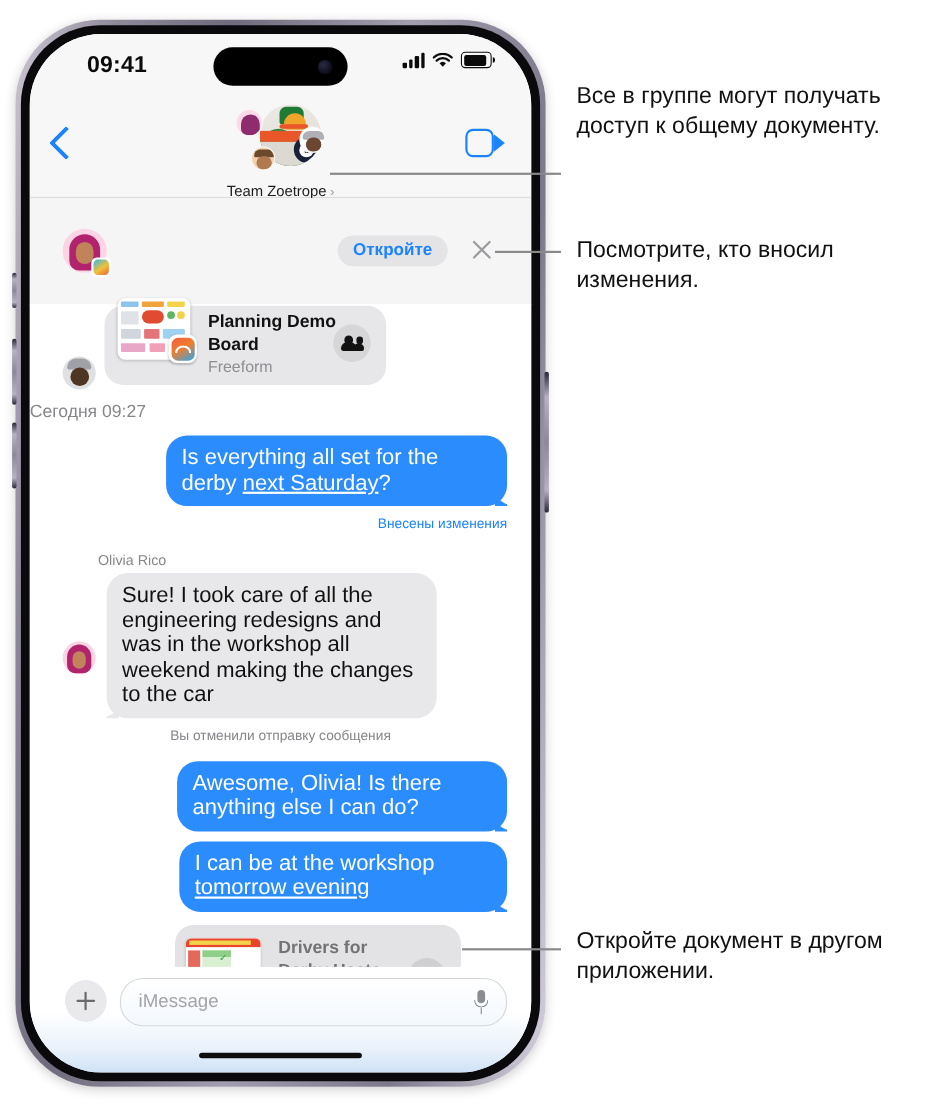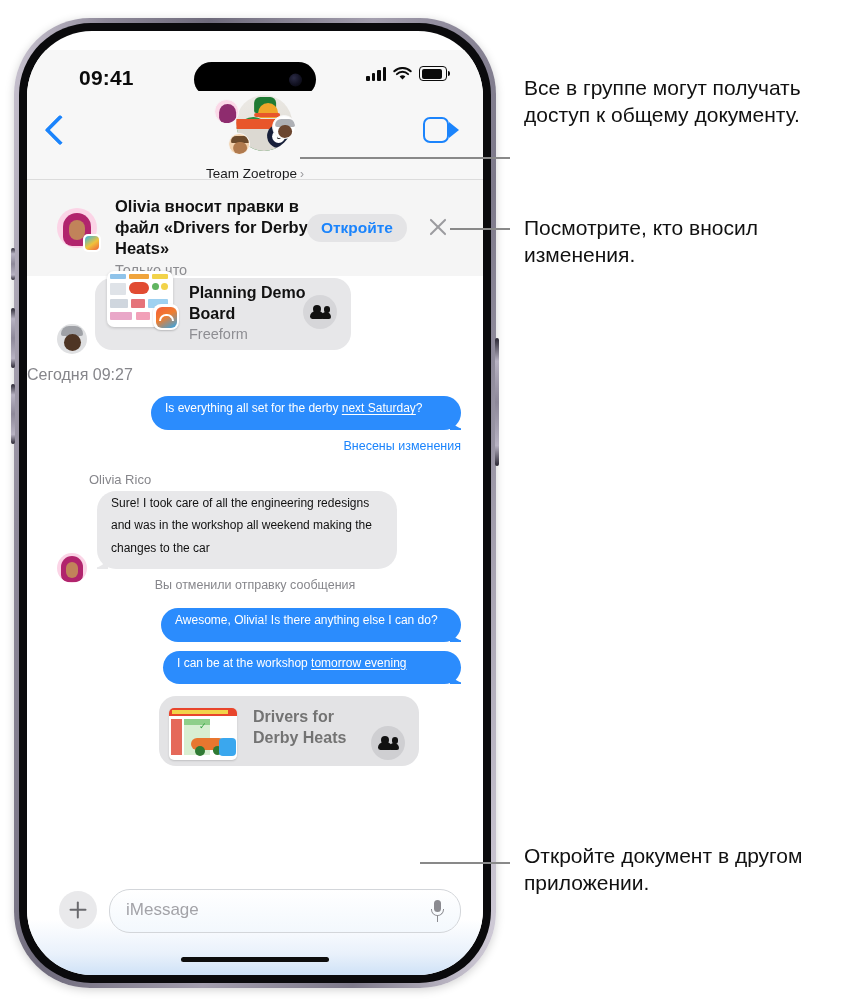--- a/index.html
+++ b/index.html
@@ -28,21 +28,21 @@
     border-radius:65px;background:#ffffff;overflow:hidden;
   }
   .btn-side{position:absolute;border-radius:2px;
     background:linear-gradient(180deg,#2a2733,#b7b2c2 18%,#8d8899 50%,#b7b2c2 84%,#2a2733);}
   .btn-right{right:-3px;top:320px;width:4px;height:128px;}
   .btn-left-1{left:-3px;top:230px;width:4px;height:32px;}
   .btn-left-2{left:-3px;top:290px;width:4px;height:60px;}
   .btn-left-3{left:-3px;top:366px;width:4px;height:60px;}
 
   
-  .statusbar{position:absolute;left:0;top:0;width:100%;height:60px;background:#f7f7f7;margin-top:19px;}
+  .statusbar{position:absolute;left:0;top:0;width:100%;height:60px;background:#f7f7f7;}
   .clock{position:absolute;left:52px;top:16px;font-size:21px;font-weight:bold;color:#0b0b0b;letter-spacing:.2px;}
   .dyn-island{position:absolute;left:50%;transform:translateX(-50%);top:12px;width:122px;height:35px;border-radius:20px;background:#000;}
   .dyn-cam{position:absolute;right:14px;top:50%;transform:translateY(-50%);width:13px;height:13px;border-radius:50%;
     background:radial-gradient(circle at 38% 34%,#2b2b45 0%,#121222 55%,#050509 100%);}
   .status-right{position:absolute;right:36px;top:16px;display:flex;align-items:center;gap:7px;}
   .sig{display:flex;align-items:flex-end;gap:2px;height:14px;}
   .sig i{display:block;width:3.5px;background:#0b0b0b;border-radius:1px;}
   .sig i:nth-child(1){height:5px}.sig i:nth-child(2){height:8px}
   .sig i:nth-child(3){height:11px}.sig i:nth-child(4){height:14px}
   .batt{width:26px;height:13px;border:1.6px solid #0b0b0b;border-radius:4px;position:relative;}
@@ -119,21 +119,21 @@
   .pp b.h1{left:4px;top:0;width:8px;height:8px;}
   .pp b.h2{right:1px;top:1px;width:6.5px;height:6.5px;}
   .pp b.b1{left:1px;bottom:0;width:14px;height:8px;border-radius:7px 7px 3px 3px;}
   .pp b.b2{right:0;bottom:0;width:10px;height:7px;border-radius:5px 5px 2px 2px;}
 
   .timestamp{text-align:left;font-size:16px;color:#86868b;}
   .meta-right{text-align:right;font-size:12.5px;color:#1b84fc;padding-right:22px;}
   .meta-center{text-align:center;font-size:12.5px;color:#86868b;}
   .sender{font-size:13px;color:#86868b;padding-left:62px;}
 
-  .bub{position:relative;max-width:310px;padding:1px 14px 10px;border-radius:19px;font-size:12px;line-height:22.5px;box-sizing:border-box;}
+  .bub{position:relative;max-width:310px;padding:9px 14px 10px;border-radius:19px;font-size:20px;line-height:22.5px;box-sizing:border-box;}
   .out{background:#2b8cfd;color:#fff;margin-left:auto;margin-right:22px;}
   .out u{text-decoration:underline;text-underline-offset:2px;}
   .in{background:#e8e8ea;color:#111;margin-left:62px;}
   .tail{position:absolute;bottom:0;width:18px;height:18px;overflow:hidden;}
   .tail-out{right:-7px;}
   .tail-out:before{content:"";position:absolute;left:-2px;top:-1px;width:18px;height:18px;border-bottom-left-radius:18px;box-shadow:-5px 5px 0 0 #2b8cfd;}
   .tail-in{left:-7px;}
   .tail-in:before{content:"";position:absolute;right:-2px;top:-1px;width:18px;height:18px;border-bottom-right-radius:18px;box-shadow:5px 5px 0 0 #e8e8ea;}
 
   .card-doc{position:absolute;left:124px;width:260px;height:70px;background:#e3e3e5;border-radius:17px;}
@@ -236,24 +236,20 @@
         </div>
 
         <div class="banner">
           <div class="ban-av">
             <div class="hij"></div>
               <div class="fc"></div>
           </div>
           <div class="ban-badge">
               <i></i>
             </div>
-          <div class="ban-txt">
-            <div class="ban-title">Olivia вносит правки в файл «Drivers for Derby Heats»</div>
-            <div class="ban-sub">Только что</div>
-          </div>
           <button class="ban-btn">Откройте</button>
           <div class="ban-x"></div>
         </div>
 
         <div class="convo">
 
           <div class="row" style="height:86px;">
             <div class="tail-av" style="top:48px;background:#dfe0e2;">
               <div style="position:absolute;left:4px;top:2px;width:22px;height:10px;border-radius:8px 8px 2px 2px;background:#9fa1a6;"></div>
               <div style="position:absolute;left:7px;top:10px;width:17px;height:17px;border-radius:9px;background:#4e3524;"></div>

